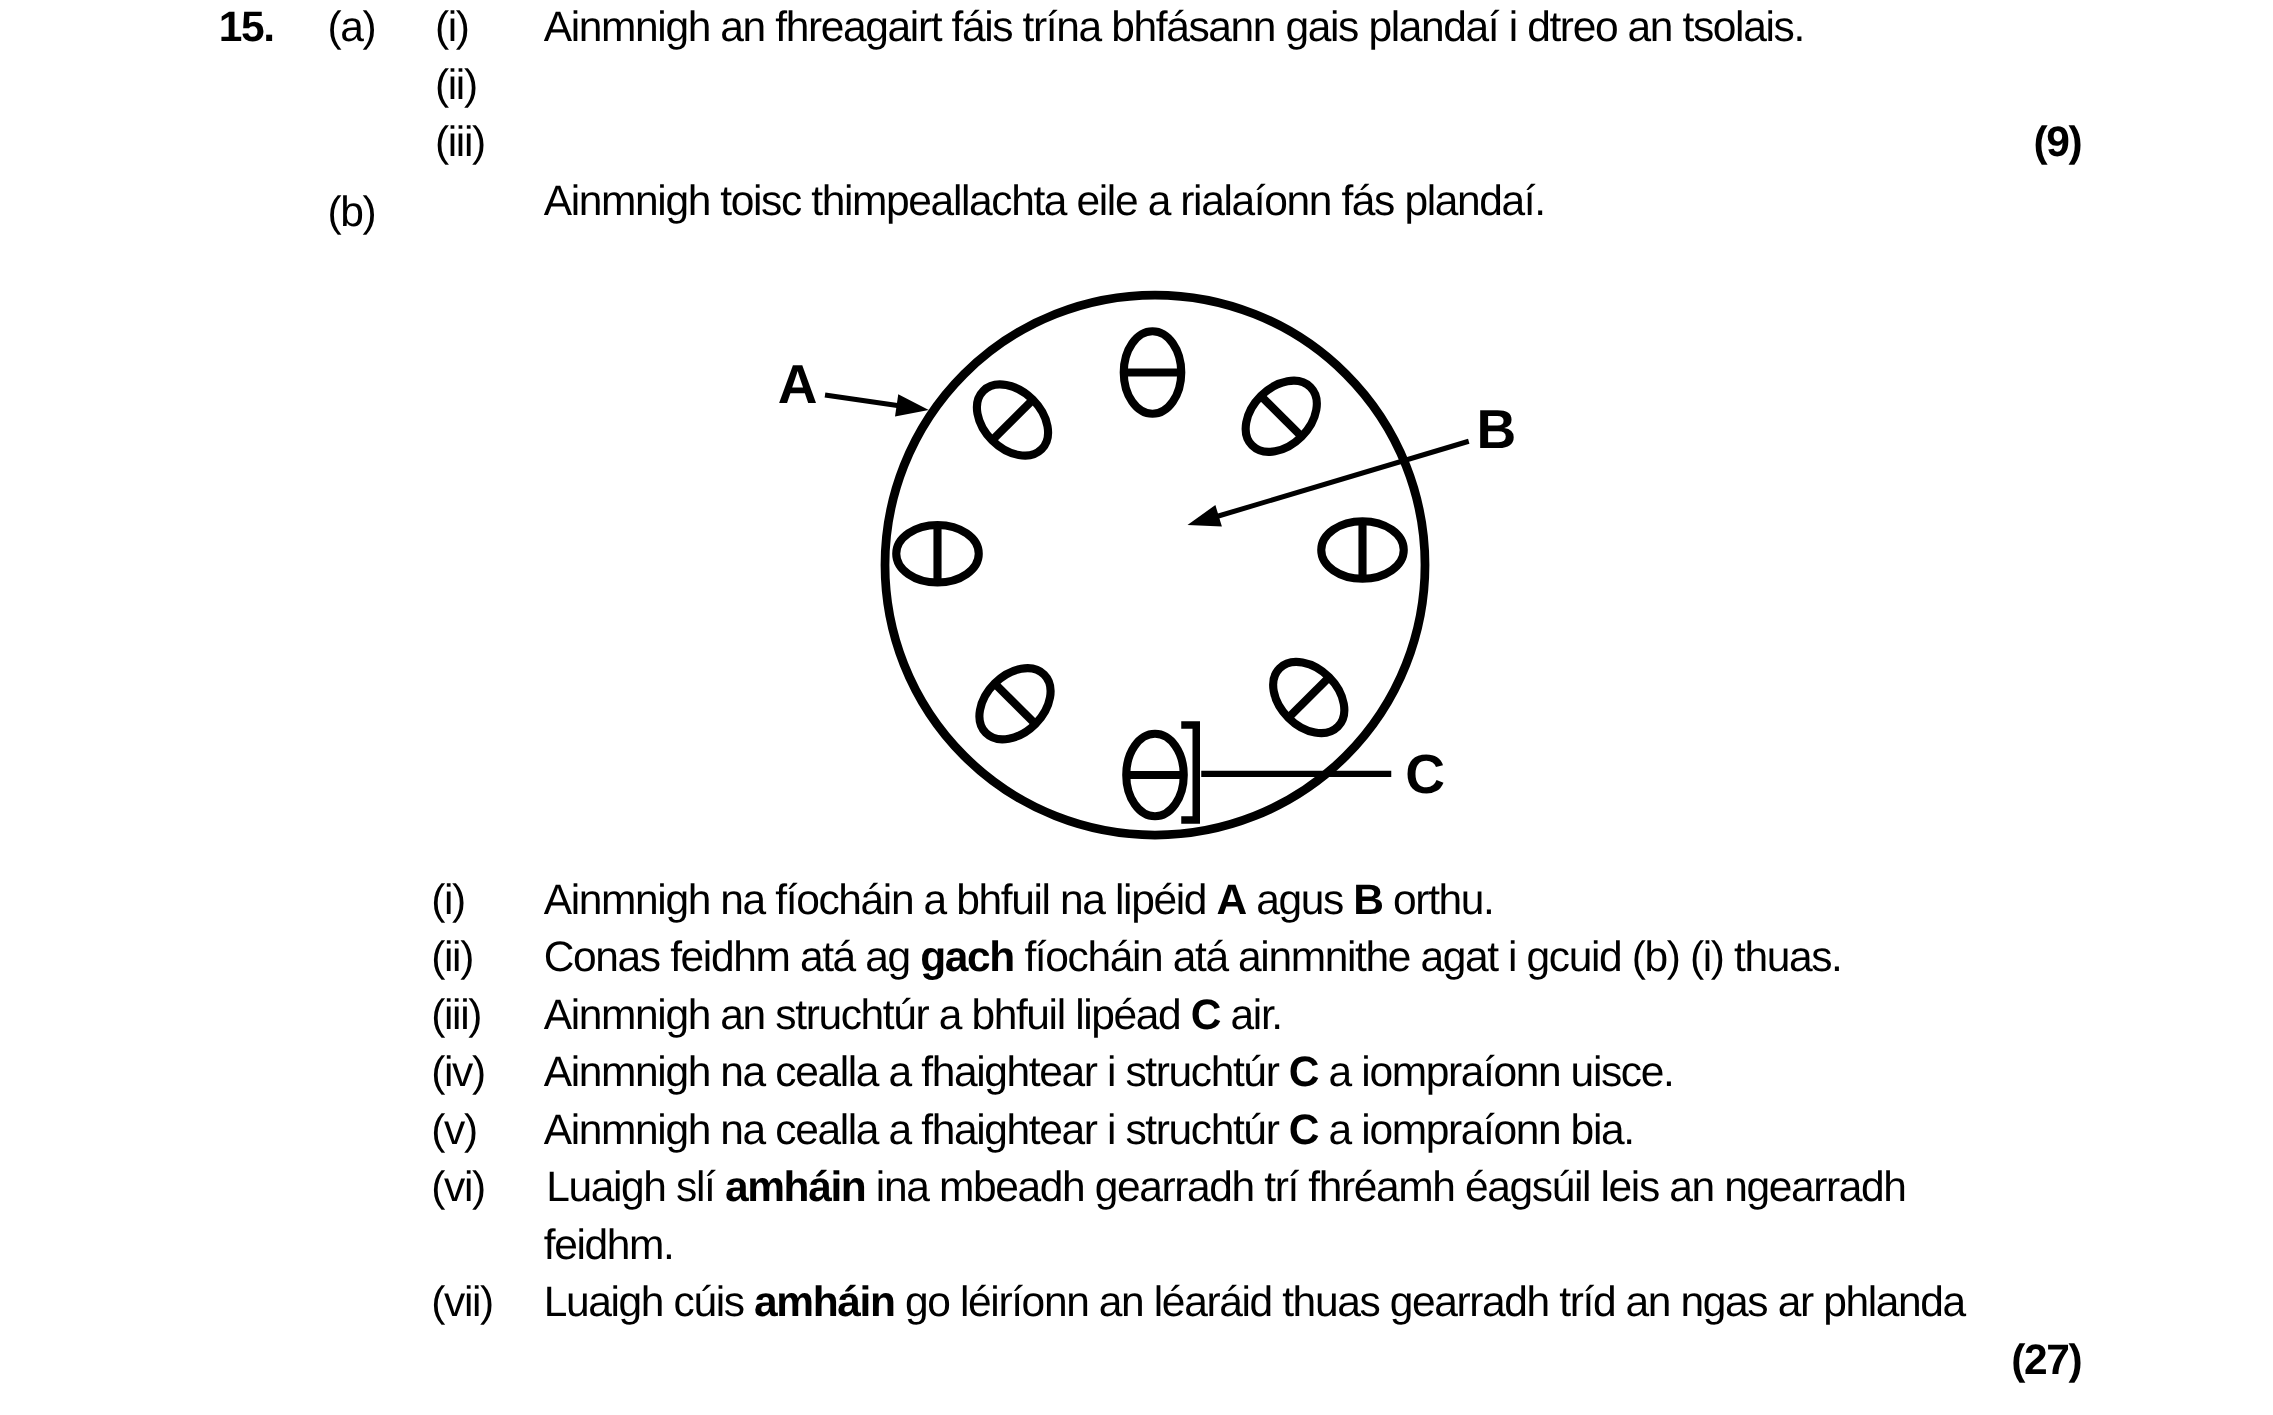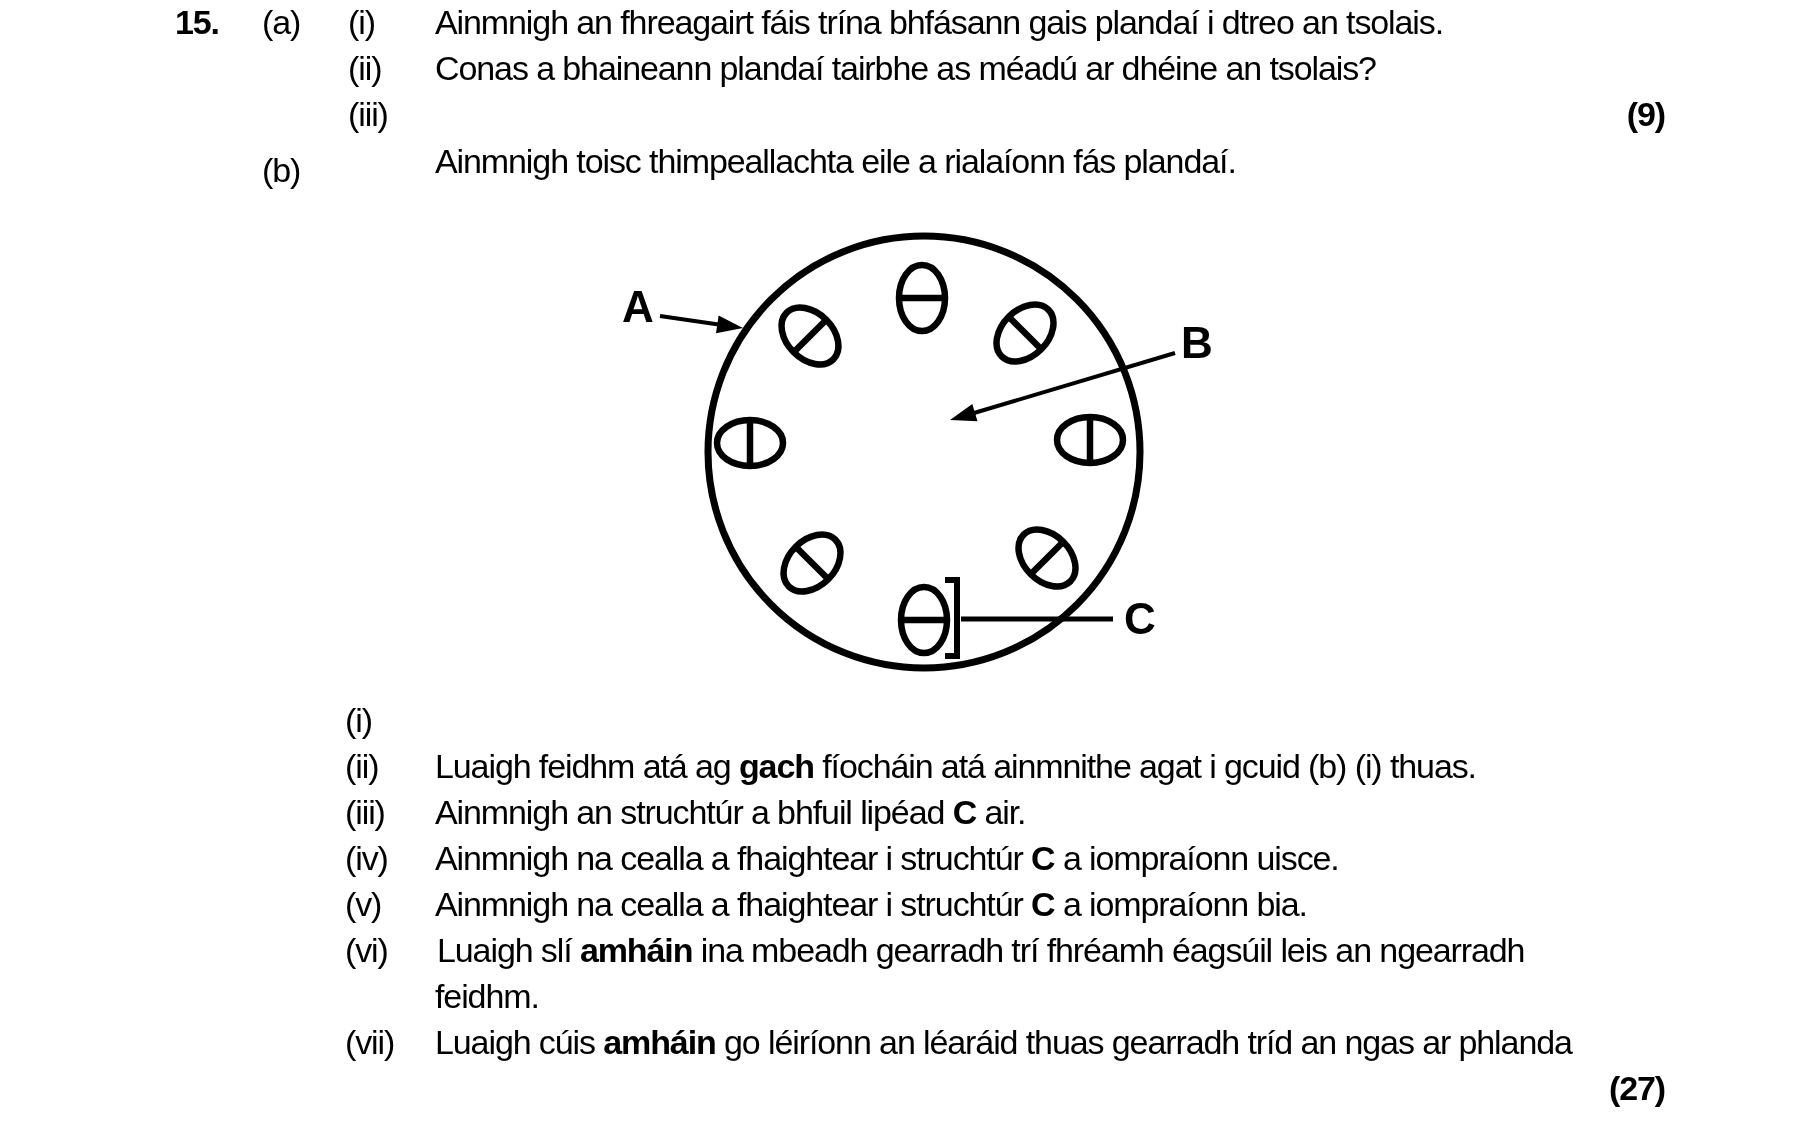--- a/index.html
+++ b/index.html
@@ -31,36 +31,36 @@
 
   <div id="question-block">
       <div class="row" style="top: 0px;">
         <span class="cell b" style="left: 175px;">15.</span>
         <span class="cell" style="left: 262px;">(a)</span>
         <span class="cell" style="left: 348px;">(i)</span>
         <span class="cell" style="left: 435px;"><span>Ainmnigh an fhreagairt fáis trína bhfásann gais plandaí i dtreo an tsolais.</span></span>
       </div>
       <div class="row" style="top: 46px;">
         <span class="cell" style="left: 348px;">(ii)</span>
-        <span class="cell" style="left: 435px;"><span>Conas a bhaineann plandaí tairbhe as méadú ar dhéine an tsolais?</span></span>
       </div>
       <div class="row" style="top: 92px;">
         <span class="cell" style="left: 348px;">(iii)</span>
         <span class="cell" style="left: 435px; margin-top: 47px;"><span>Ainmnigh toisc thimpeallachta eile a rialaíonn fás plandaí.</span></span>
         <span class="right-mark">(9)</span>
       </div>
       <div class="row" style="top: 148px;">
         <span class="cell" style="left: 262px;">(b)</span>
       </div>
       <div class="row" style="top: 698px;">
         <span class="cell" style="left: 345px;">(i)</span>
+        <span class="cell" style="left: 435px;"><span>Ainmnigh na fíocháin a bhfuil na lipéid </span><b>A</b><span> agus </span><b>B</b><span> orthu.</span></span>
       </div>
       <div class="row" style="top: 744px;">
         <span class="cell" style="left: 345px;">(ii)</span>
-        <span class="cell" style="left: 435px;"><span>Luaigh feidhm atá ag </span><b>gach</b><span> fíocháin atá ainmnithe agat i gcuid (b) (i) thuas.</span></span>
+        <span class="cell" style="left: 435px;"><span>Conas feidhm atá ag </span><b>gach</b><span> fíocháin atá ainmnithe agat i gcuid (b) (i) thuas.</span></span>
       </div>
       <div class="row" style="top: 790px;">
         <span class="cell" style="left: 345px;">(iii)</span>
         <span class="cell" style="left: 435px;"><span>Ainmnigh an struchtúr a bhfuil lipéad </span><b>C</b><span> air.</span></span>
       </div>
       <div class="row" style="top: 836px;">
         <span class="cell" style="left: 345px;">(iv)</span>
         <span class="cell" style="left: 435px;"><span>Ainmnigh na cealla a fhaightear i struchtúr </span><b>C</b><span> a iompraíonn uisce.</span></span>
       </div>
       <div class="row" style="top: 882px;">

